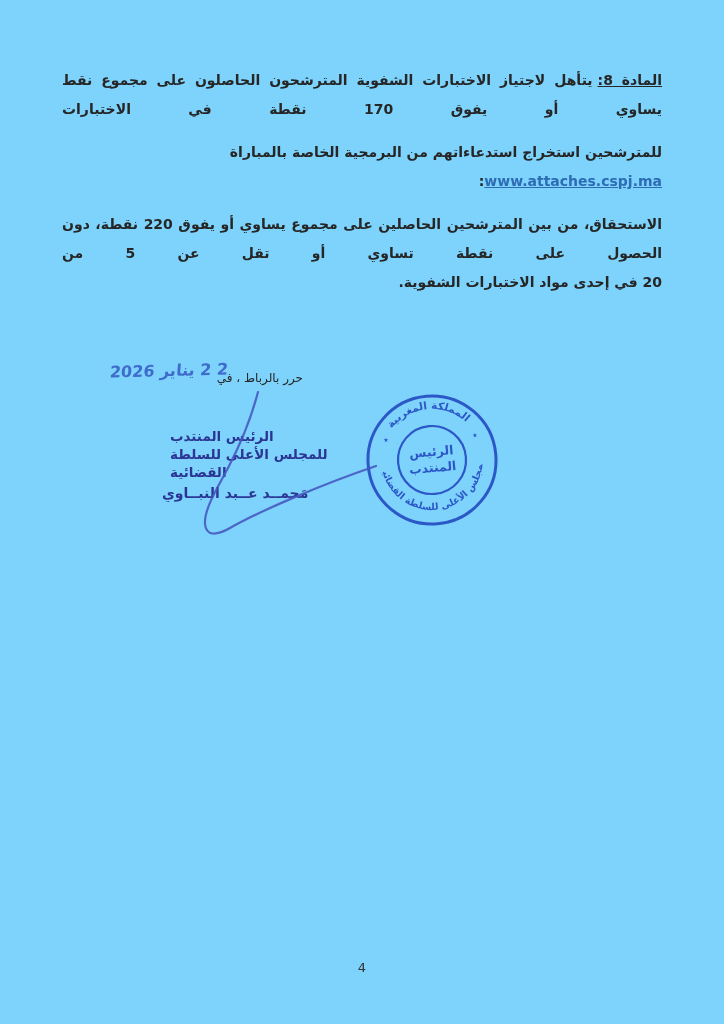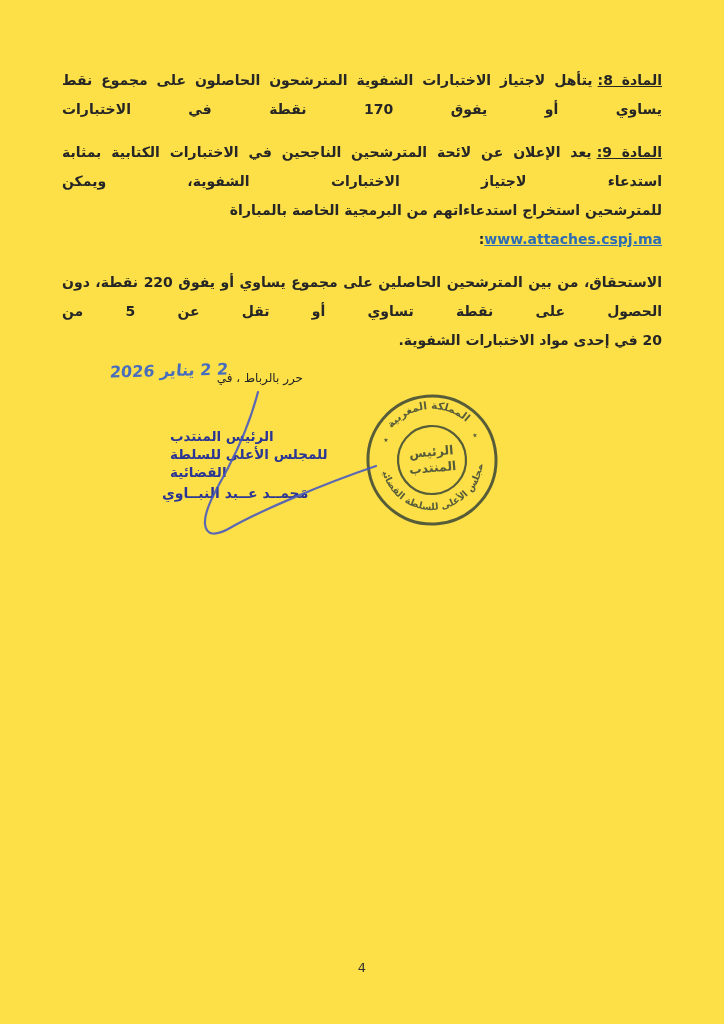--- a/index.html
+++ b/index.html
@@ -1,17 +1,17 @@
 <!DOCTYPE html>
 <html><head>
 <meta charset="utf-8">
 <style>
   html,body{margin:0;padding:0;background:#ffffff;}
   .page{
-    position:relative;width:724px;height:1024px;background:#fde047;overflow:hidden;
+    position:relative;width:724px;height:1024px;background:#7dd3fc;overflow:hidden;
     font-family:"DejaVu Sans","Liberation Sans",sans-serif;color:#262626;
   }
   .content{
     position:absolute;top:66px;left:62px;width:600px;
     direction:rtl;font-size:14px;font-weight:bold;line-height:29px;
   }
   .article{margin-bottom:14px;}
   .jline{text-align:justify;text-align-last:justify;}
   .lline{text-align:right;}
   .art-header{text-decoration:underline;padding-left:5px;}
@@ -40,23 +40,20 @@
 
   <div class="content">
 
     <div class="article">
       <div class="jline">
         <span class="art-header">المادة 8:</span><span>يتأهل لاجتياز الاختبارات الشفوية المترشحون الحاصلون على مجموع نقط يساوي أو يفوق 170 نقطة في الاختبارات</span>
       </div>
     </div>
 
     <div class="article">
-      <div class="jline">
-        <span class="art-header">المادة 9:</span><span>يعد الإعلان عن لائحة المترشحين الناجحين في الاختبارات الكتابية بمثابة استدعاء لاجتياز الاختبارات الشفوية، ويمكن</span>
-      </div>
       <div class="lline">
         <span>للمترشحين استخراج استدعاءاتهم من البرمجية الخاصة بالمباراة </span><a class="link">www.attaches.cspj.ma</a><span>:</span>
       </div>
     </div>
 
     <div class="article">
       <div class="jline">الاستحقاق، من بين المترشحين الحاصلين على مجموع يساوي أو يفوق 220 نقطة، دون الحصول على نقطة تساوي أو تقل عن 5 من</div>
       <div class="lline">20 في إحدى مواد الاختبارات الشفوية.</div>
     </div>
 

